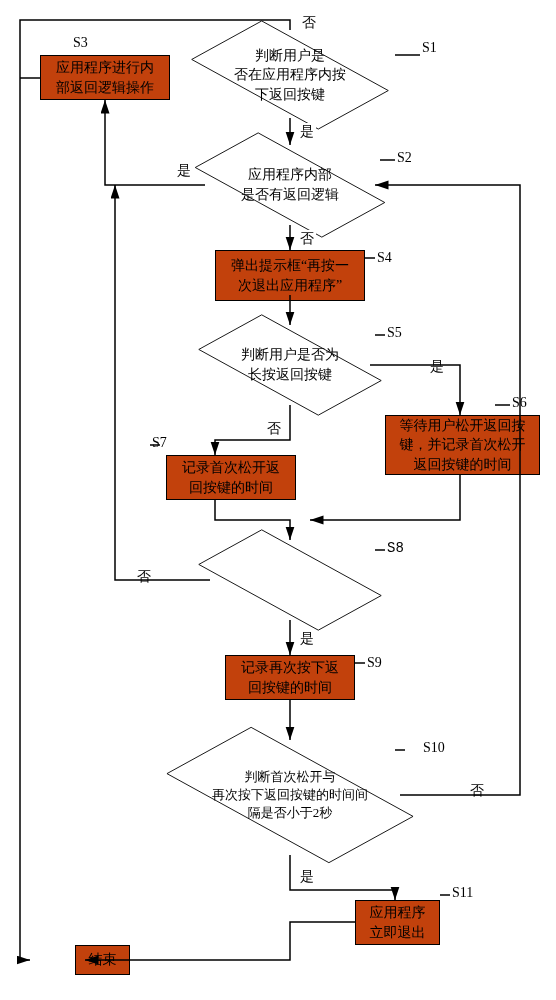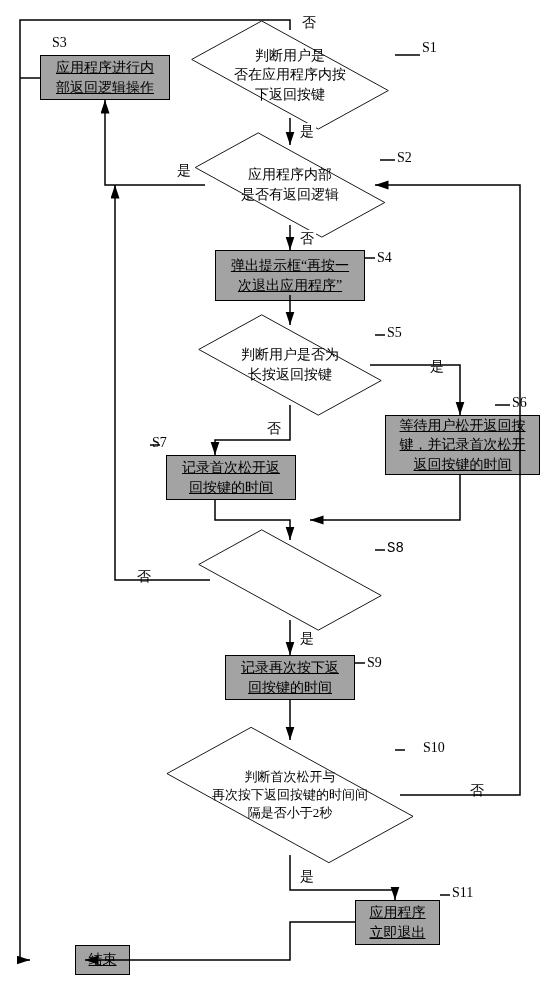--- a/index.html
+++ b/index.html
@@ -7,28 +7,27 @@
       width: 556px;
       height: 1000px;
       background: #fff;
       font-family: "SimSun", "宋体", serif;
       font-size: 14px;
       position: relative;
     }
     .box {
       position: absolute;
       border: 1.5px solid #000;
-      background: #a3a3a3;
+      background: #c2410c;
       padding: 4px 8px;
       text-align: center;
       display: flex;
       align-items: center;
       justify-content: center;
       line-height: 1.4;
-      text-decoration: underline;
     }
     .diamond {
       position: absolute;
       display: flex;
       align-items: center;
       justify-content: center;
     }
     .diamond .shape {
       position: absolute;
       inset: 0;
@@ -71,21 +70,21 @@
 
 <div class="diamond" style="left:200px; top:25px; width:180px; height:100px;">
   <div class="shape"></div>
   <div class="text">判断用户是<br>否在应用程序内按<br>下返回按键</div>
 </div>
 <div class="label" style="left:420px; top:40px;">S1</div>
 
 <div class="box" style="left:40px; top:55px; width:130px; height:45px;">
   <span>应用程序进行内<br>部返回逻辑操作</span>
 </div>
-<div class="label" style="left:50px; top:35px;font-family:Liberation Serif, serif;">S3</div>
+<div class="label" style="left:71px; top:35px;font-family:Liberation Serif, serif;">S3</div>
 
 <div class="diamond" style="left:200px; top:140px; width:180px; height:90px;">
   <div class="shape"></div>
   <div class="text">应用程序内部<br>是否有返回逻辑</div>
 </div>
 <div class="label" style="left:395px; top:150px;">S2</div>
 
 <div class="box" style="left:215px; top:250px; width:150px; height:51px;">
   <span>弹出提示框“再按一<br>次退出应用程序”</span>
 </div>

